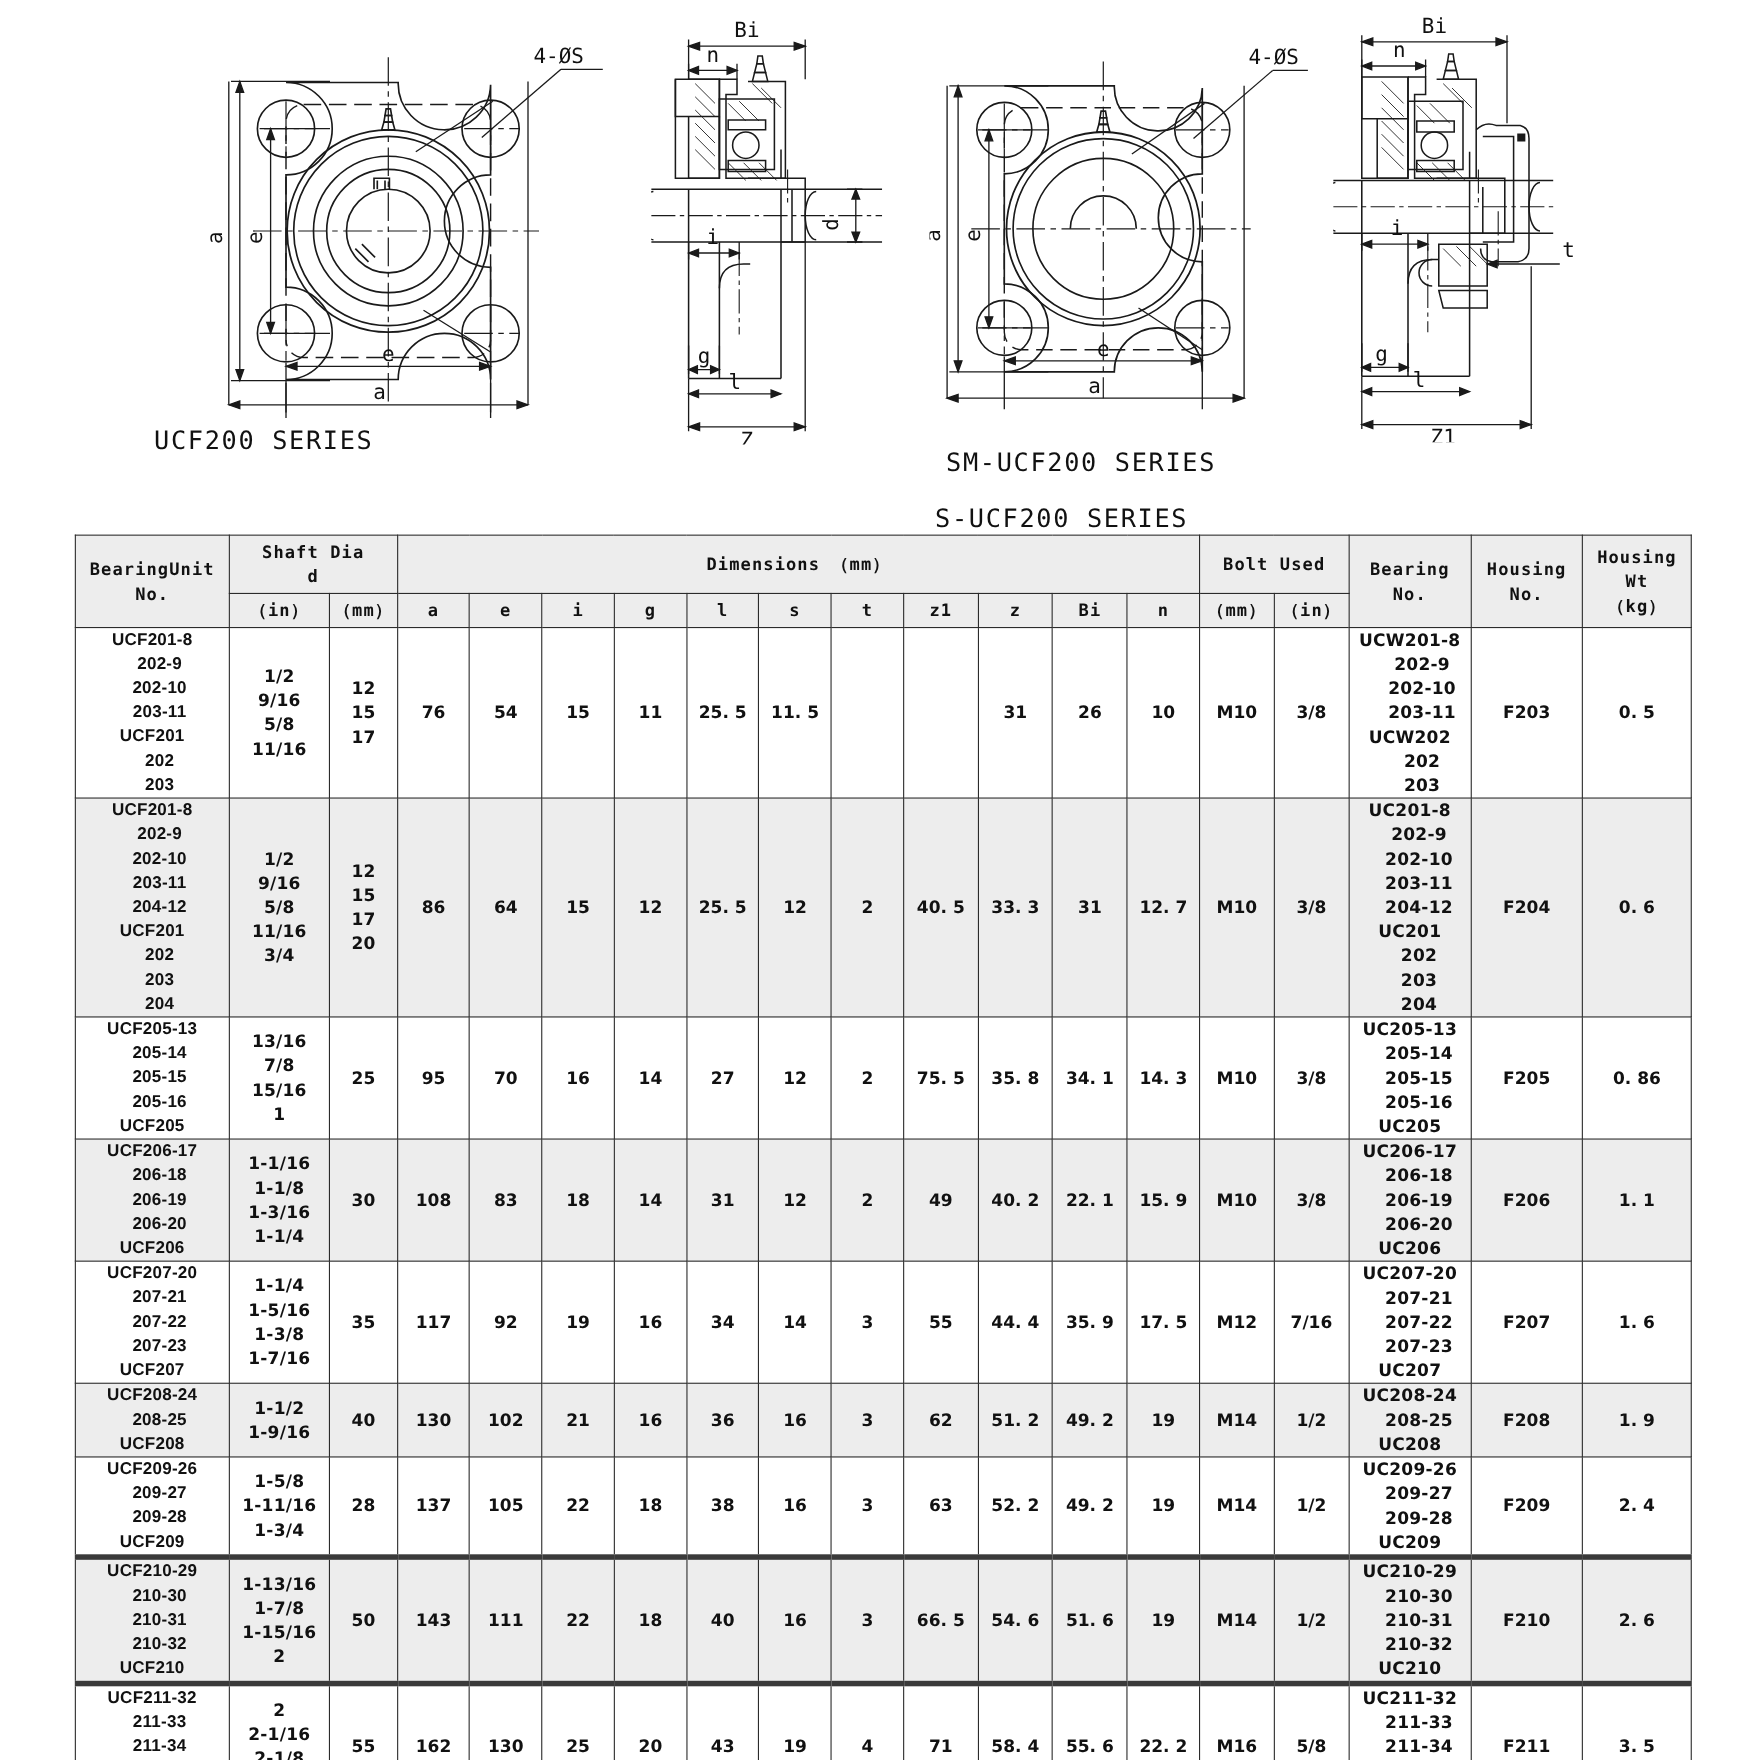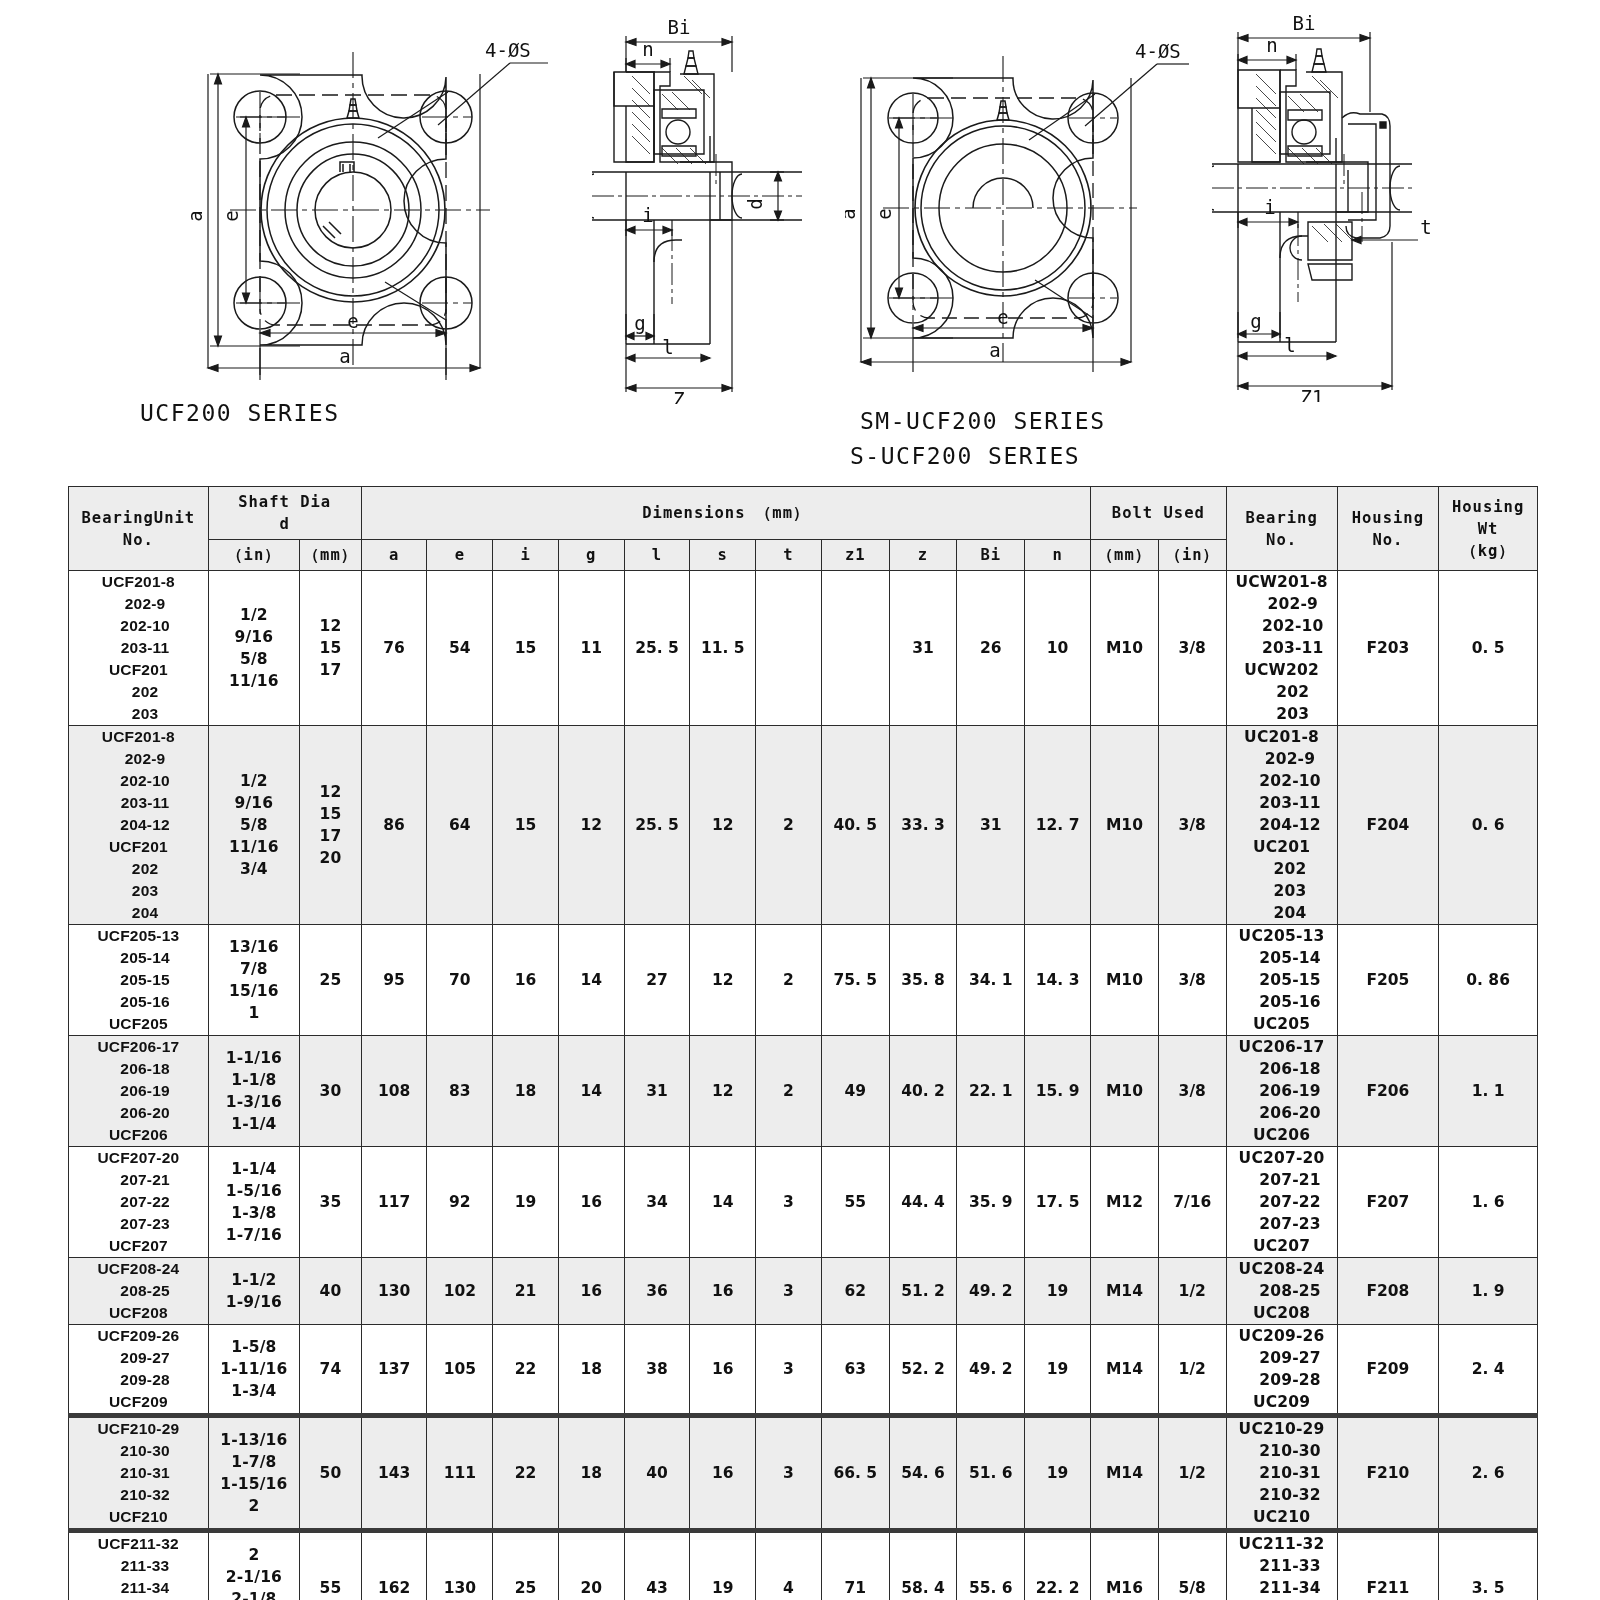--- a/index.html
+++ b/index.html
@@ -427,23 +427,23 @@
           <text x="60" y="40" text-anchor="middle">n</text>
           <text x="58" y="202" text-anchor="middle">i</text>
           <text x="214" y="222" text-anchor="middle">t</text>
           <text x="44" y="316" text-anchor="middle">g</text>
           <text x="78" y="340" text-anchor="middle">l</text>
           <text x="100" y="392" text-anchor="middle">Z1</text>
         </g>
       </svg>
     </div>
 
-    <div class="caption" style="left:140px; top:400px;">UCF200 SERIES</div>
+    <div class="caption" style="left:140px; top:388px;">UCF200 SERIES</div>
     <div class="caption" style="left:860px; top:408px;">SM-UCF200 SERIES</div>
-    <div class="caption" style="left:850px; top:443px;">S-UCF200 SERIES</div>
+    <div class="caption" style="left:850px; top:459px;">S-UCF200 SERIES</div>
   </div>
 
   <div class="table-wrap">
     <table class="spec">
       <colgroup>
         <col style="width:136px">
           <col style="width:89px">
           <col style="width:60px">
         <col style="width:64px">
           <col style="width:64px">
@@ -702,21 +702,21 @@
             <td>1. 9</td>
           </tr>
           <tr>
             <td class="models">UCF209-26
    209-27
    209-28
 UCF209</td>
             <td class="frac">1-5/8
 1-11/16
 1-3/4</td>
-            <td class="mmcol">74</td>
+            <td class="mmcol">28</td>
             <td>137</td>
             <td>105</td>
             <td>22</td>
             <td>18</td>
             <td>38</td>
             <td>16</td>
             <td>3</td>
             <td>63</td>
             <td>52. 2</td>
             <td>49. 2</td>

